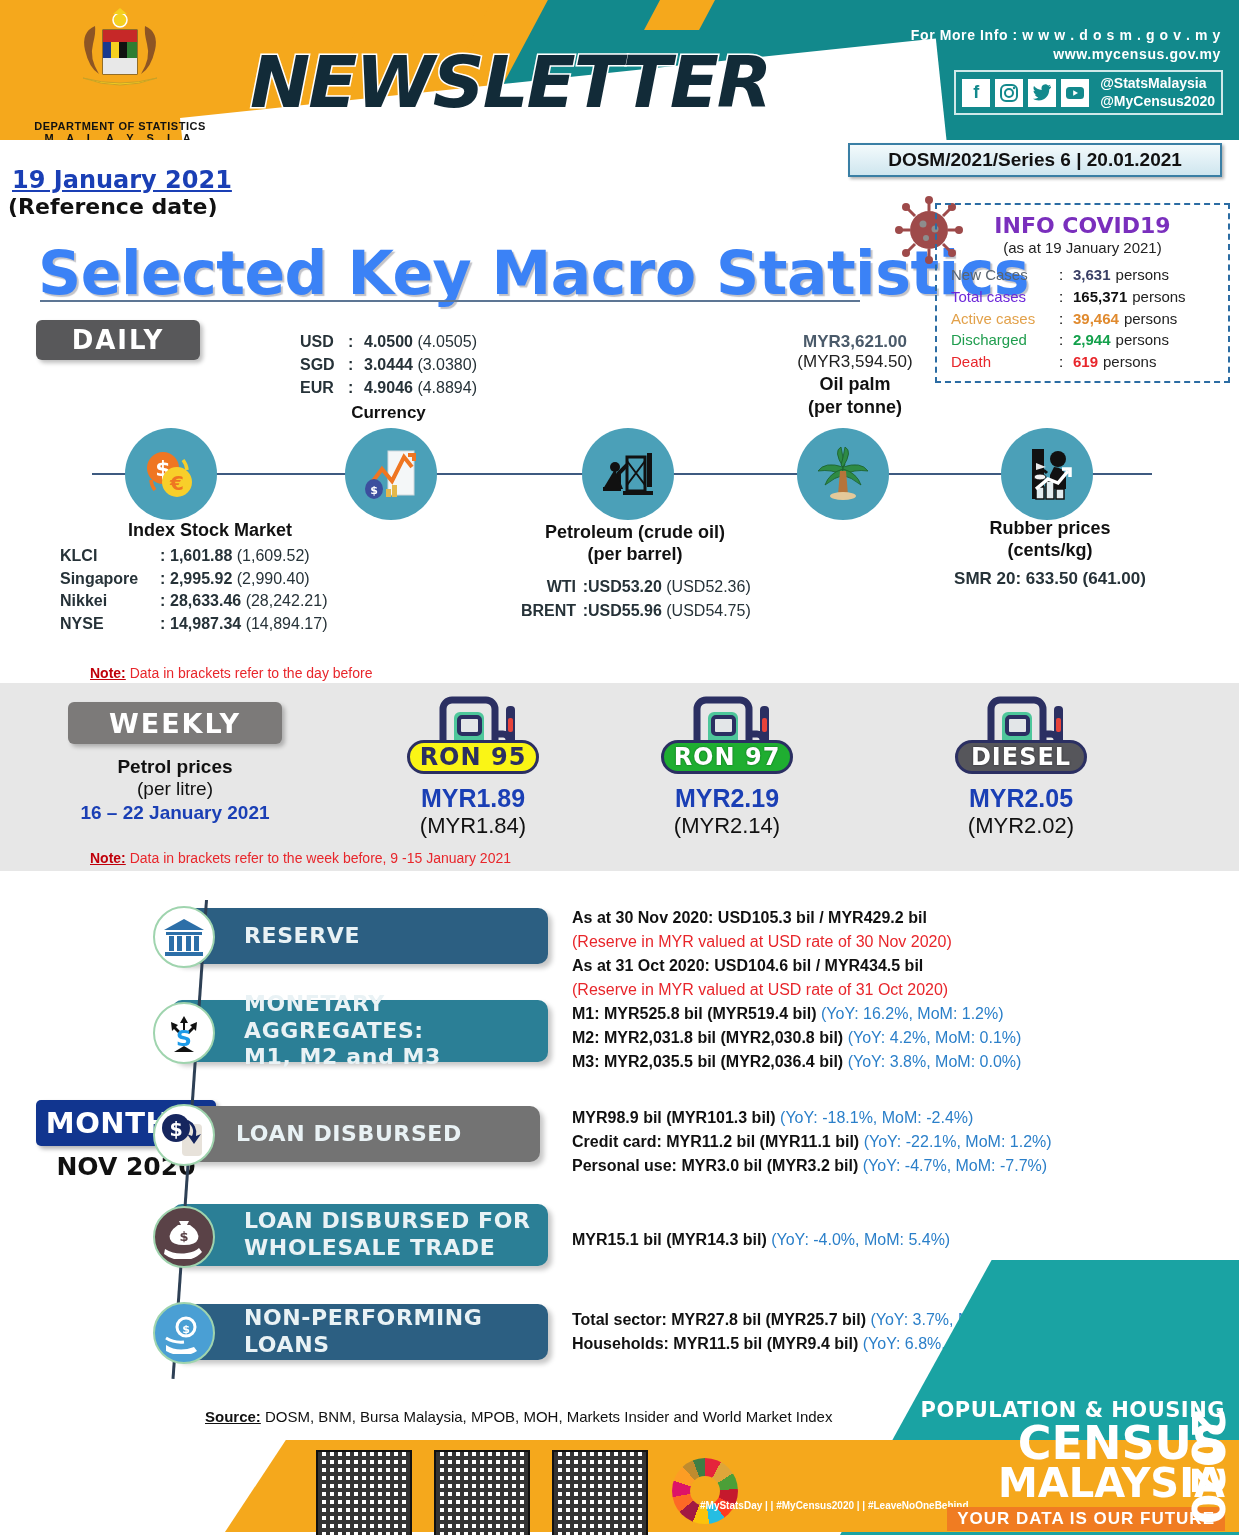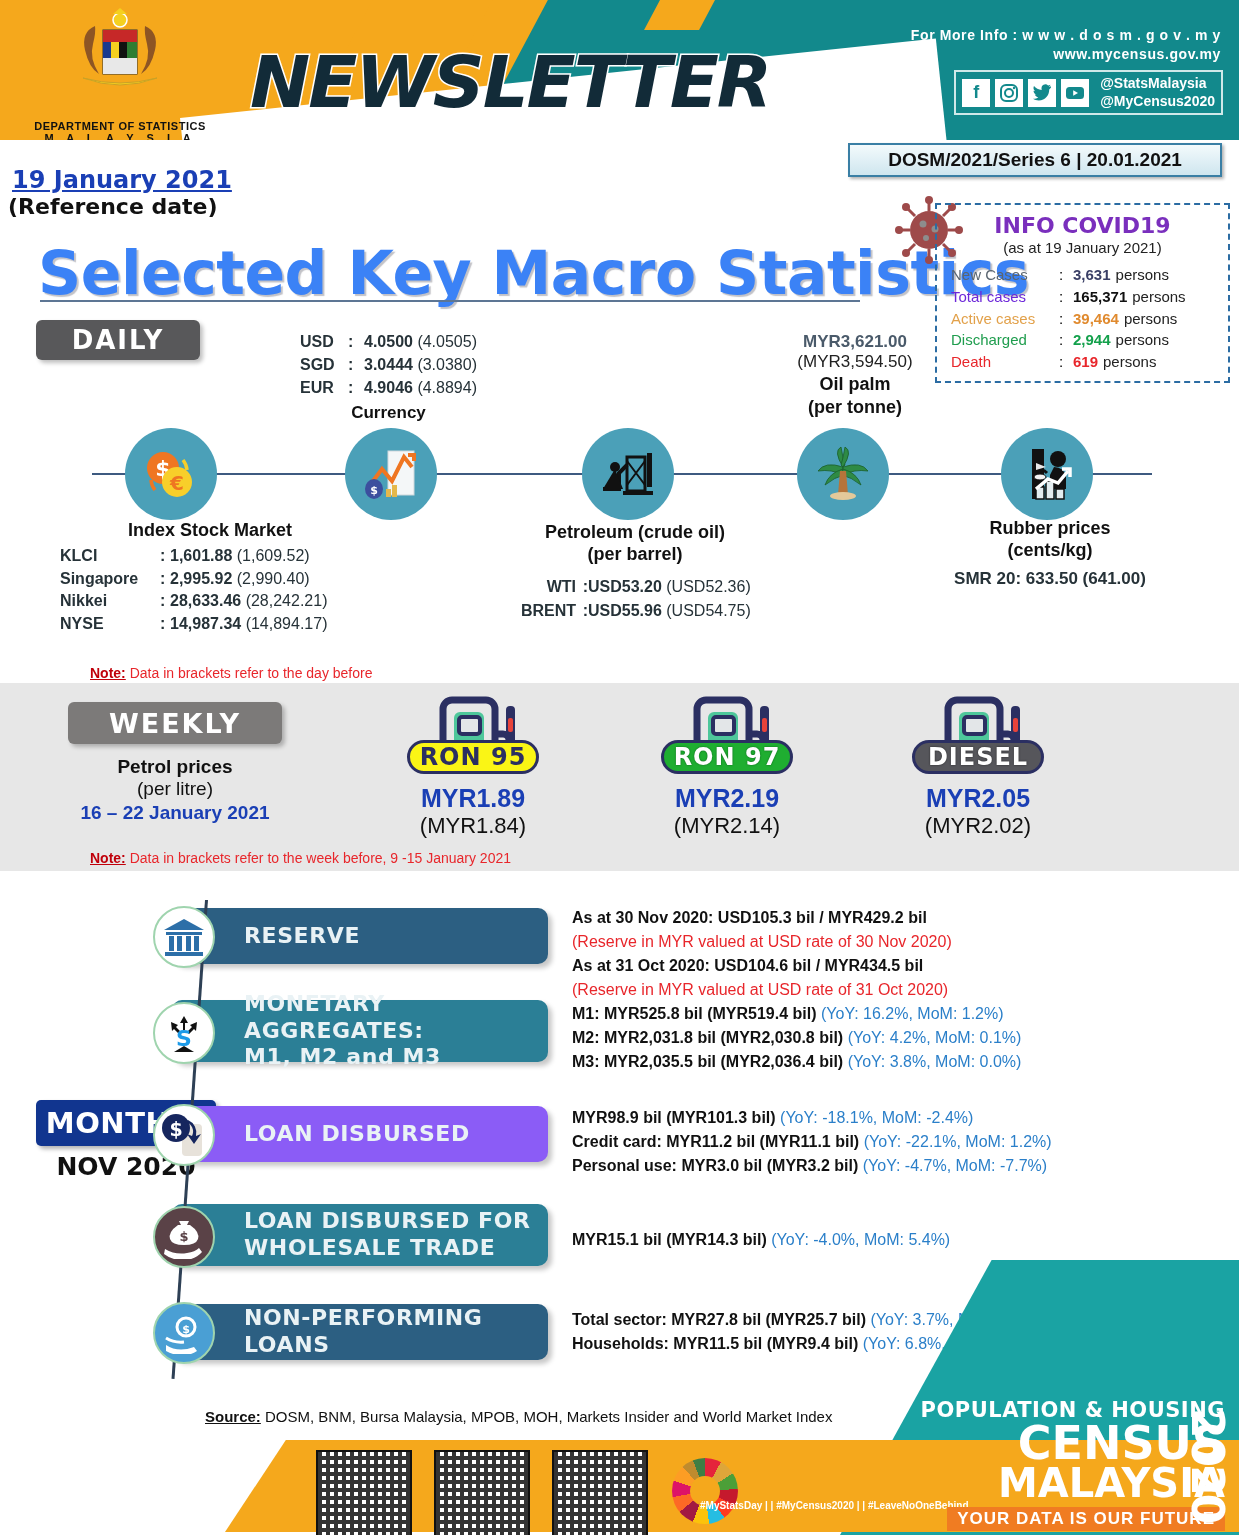--- a/index.html
+++ b/index.html
@@ -139,21 +139,21 @@
   .weekly-band { position:absolute; left:0; top:683px; width:1239px; height:188px; background:#e7e7e7; }
   #weekly-pill { left:68px; top:702px; width:214px; height:42px; background:#7c7a79; font-size:27px;}
   .petrol-label { position:absolute; left:60px; top:756px; width:230px; text-align:center; }
   .petrol-label .l1 { font-size:19px; font-weight:bold; color:#111; }
   .petrol-label .l2 { font-size:19px; color:#111; }
   .petrol-label .l3 { font-size:19px; font-weight:bold; color:#1a3fb5; margin-top:2px;}
 
   .fuel { position:absolute; width:230px; text-align:center; }
   #fuel-ron95 { left:358px; top:694px; }
   #fuel-ron97 { left:612px; top:694px; }
-  #fuel-diesel{ left:863px; top:694px; }
+  #fuel-diesel{ left:906px; top:694px; }
   .pump-wrap { position:relative; height:78px; }
   .fuel-tag {
     position:absolute; left:50%; transform:translateX(-50%); top:46px;
     min-width:132px; height:34px; border-radius:17px;
     border:3px solid #2b2f62;
     display:flex; align-items:center; justify-content:center;
     font-size:24px; font-weight:bold; letter-spacing:1px;
     font-family:"DejaVu Sans", sans-serif;
   }
   .tag-95 { background:#faf515; color:#2b2f62; }
@@ -610,21 +610,21 @@
           <path d="M13 42 l10 -6 l10 6z" fill="#111"></path>
         </svg>
       </div>
       <div class="mtext" style="left:572px; top:1002px; width:560px;">
         <div class="bl">M1: MYR525.8 bil (MYR519.4 bil) <span class="blue" style="font-weight:normal">(YoY: 16.2%, MoM: 1.2%)</span></div>
         <div class="bl">M2: MYR2,031.8 bil (MYR2,030.8 bil) <span class="blue" style="font-weight:normal">(YoY: 4.2%, MoM: 0.1%)</span></div>
         <div class="bl">M3: MYR2,035.5 bil (MYR2,036.4 bil) <span class="blue" style="font-weight:normal">(YoY: 3.8%, MoM: 0.0%)</span></div>
       </div>
     </div>
     <div class="mrow">
-      <div class="mbar" style="left:172px; top:1106px; width:376px; background:#8b5cf6">
+      <div class="mbar" style="left:164px; top:1106px; width:376px; background:#737373">
         <div>
           <div>LOAN DISBURSED</div>
         </div>
       </div>
       <div class="micon" style="left:153px; top:1104px; background:#ffffff; border:2px solid #9fd4ae;">
         <svg width="48" height="46" viewBox="0 0 48 46">
           <rect x="22" y="12" width="20" height="32" rx="4" fill="#e7e2da"></rect>
           <circle cx="16" cy="16" r="14" fill="#16265e"></circle>
           <text x="16" y="24" font-size="19" font-weight="bold" fill="#fff" text-anchor="middle" font-family="DejaVu Sans">$</text>
           <path d="M28 8 a14 14 0 0 1 8 16 l5 -2 l-7 10 l-7 -10 l5 2 a10 10 0 0 0 -6 -14z" fill="#16265e"></path>

